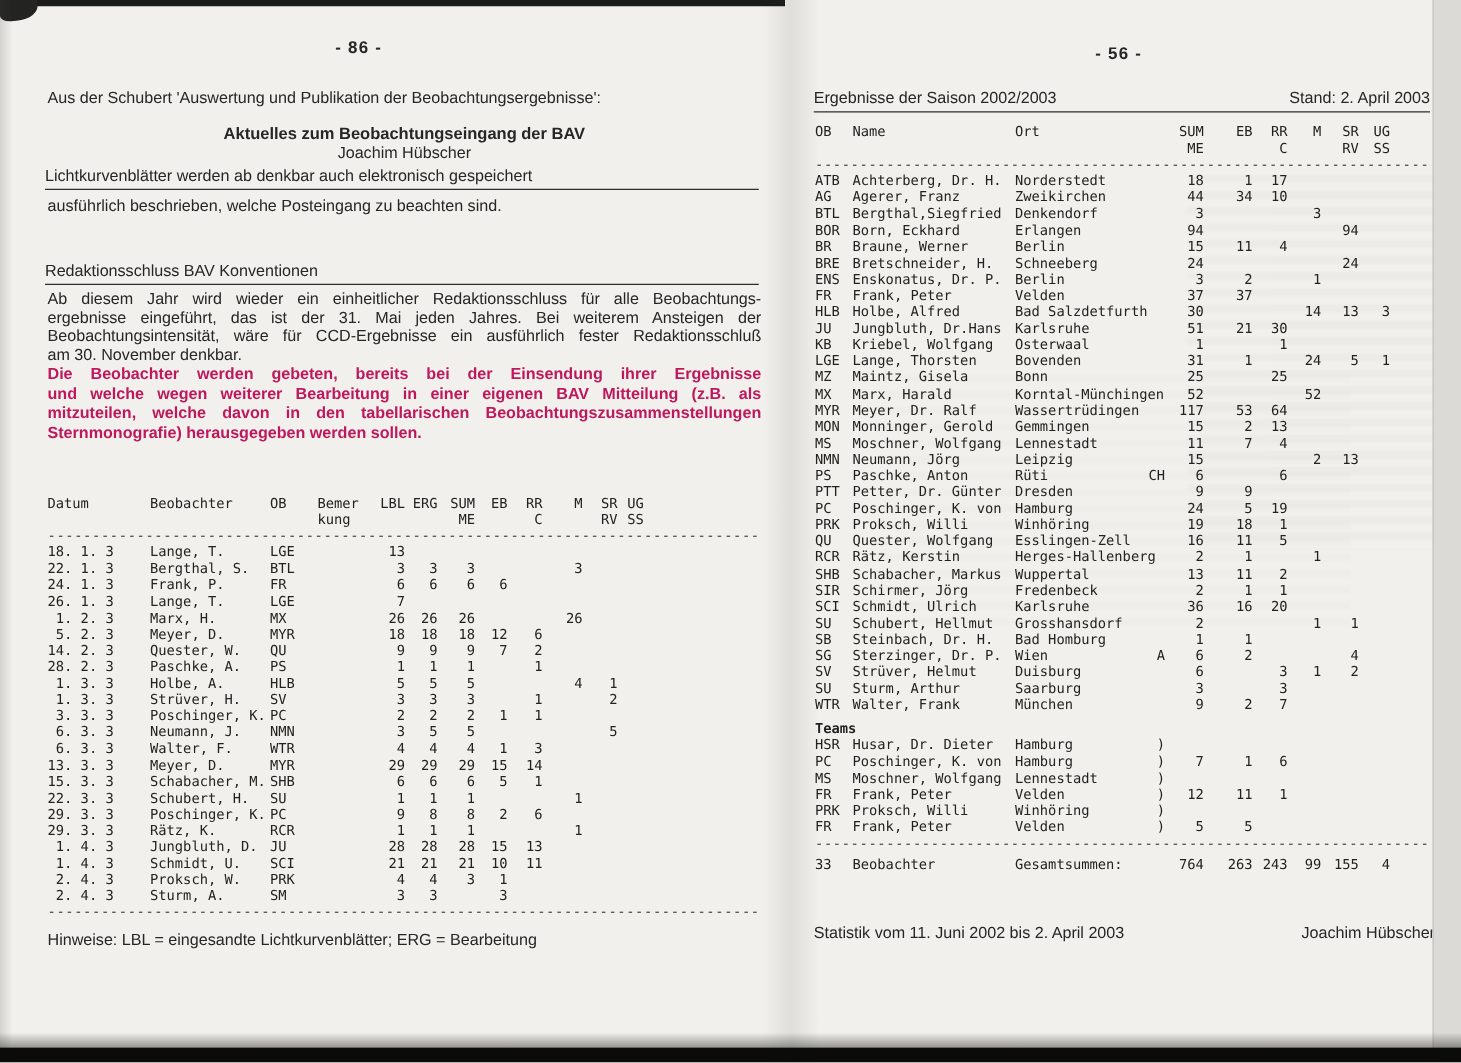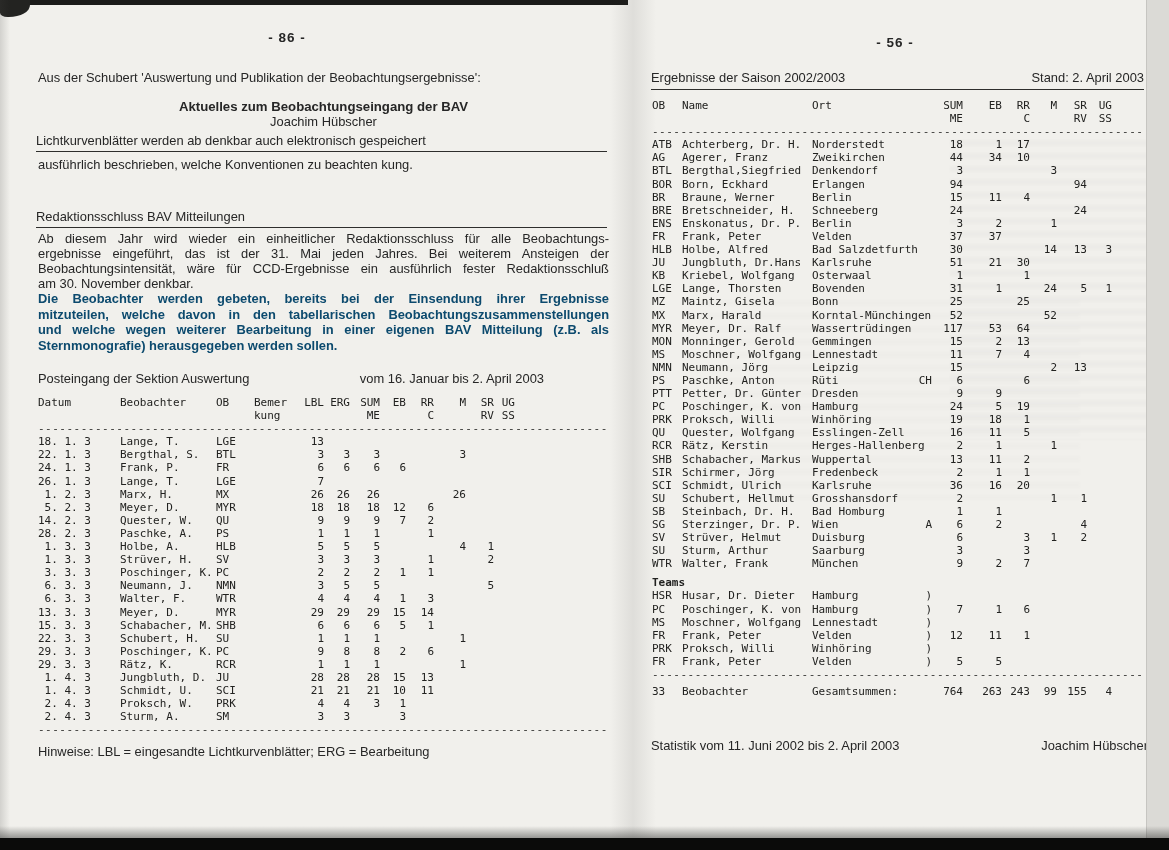--- a/index.html
+++ b/index.html
@@ -21,21 +21,21 @@
 
   .abs{position:absolute;}
   .pagenum{font-weight:bold;font-size:13.5px;letter-spacing:1px;text-align:center;width:250px;}
   .sans{font-size:12.9px;line-height:15px;}
   .title{font-weight:bold;font-size:13.2px;text-align:center;width:571px;}
   .author{font-size:12.9px;text-align:center;width:571px;}
   .rule-head{font-size:12.9px;width:571px;border-bottom:1.6px solid #2e2e2c;padding-bottom:3px;}
   .para{width:571px;}
   .para div{font-size:12.9px;line-height:15.1px;}
   .just div.jl{text-align:justify;text-align-last:justify;}
-  .boldpara div{font-weight:bold;line-height:15.6px;color:#0c4a6e;}
+  .boldpara div{font-weight:bold;line-height:15.6px;color:#be185d;}
   .captions{width:506px;display:flex;justify-content:space-between;font-size:12.9px;}
   .rp-header{width:493px;display:flex;justify-content:space-between;font-size:12.9px;border-bottom:1.6px solid #2e2e2c;padding-bottom:4px;}
   .rp-footer{width:497px;display:flex;justify-content:space-between;font-size:12.9px;}
 
   .mono{font-family:"DejaVu Sans Mono",monospace;font-size:11px;color:#222220;}
   .trow{height:13.1px;white-space:pre;}
   .trow span{display:inline-block;white-space:pre;vertical-align:top;overflow:visible;}
   .dash{overflow:hidden;white-space:pre;height:13.1px;letter-spacing:0.5px;color:#32322f;}
   .dash.w-l{width:571px;}
   .dash.w-r{width:493px;}
@@ -53,42 +53,38 @@
   <div class="bleed" style="left:700px;top:300px;width:380px;height:200px;opacity:0.3;"></div>
 
   <div class="page" id="page-left">
     <div class="abs pagenum" style="left:162px;top:30px;">- 86 -</div>
     <div class="abs sans" style="left:38px;top:70px;width:571px;">Aus der Schubert 'Auswertung und Publikation der Beobachtungsergebnisse':</div>
     <div class="abs title" style="left:38px;top:99px;">Aktuelles zum Beobachtungseingang der BAV</div>
     <div class="abs author" style="left:38px;top:114px;">Joachim Hübscher</div>
 
     <div class="abs rule-head" style="left:36px;top:133px;">Lichtkurvenblätter werden ab denkbar auch elektronisch gespeichert</div>
     <div class="abs para" style="left:38px;top:157px;">
-      <div>ausführlich beschrieben, welche Konventionen zu beachten kung.</div>
+      <div>ausführlich beschrieben, welche Posteingang zu beachten sind.</div>
     </div>
 
-    <div class="abs rule-head" style="left:36px;top:209px;">Redaktionsschluss BAV Mitteilungen</div>
+    <div class="abs rule-head" style="left:36px;top:209px;">Redaktionsschluss BAV Konventionen</div>
     <div class="abs para just" style="left:38px;top:231px;">
       <div class="jl">Ab diesem Jahr wird wieder ein einheitlicher Redaktionsschluss für alle Beobachtungs-</div>
       <div class="jl">ergebnisse eingeführt, das ist der 31. Mai jeden Jahres. Bei weiterem Ansteigen der</div>
       <div class="jl">Beobachtungsintensität, wäre für CCD-Ergebnisse ein ausführlich fester Redaktionsschluß</div>
       <div>am 30. November denkbar.</div>
     </div>
 
     <div class="abs para just boldpara" style="left:38px;top:291px;">
       <div class="jl">Die Beobachter werden gebeten, bereits bei der Einsendung ihrer Ergebnisse</div>
+      <div class="jl">und welche wegen weiterer Bearbeitung in einer eigenen BAV Mitteilung (z.B. als</div>
       <div class="jl">mitzuteilen, welche davon in den tabellarischen Beobachtungszusammenstellungen</div>
-      <div class="jl">und welche wegen weiterer Bearbeitung in einer eigenen BAV Mitteilung (z.B. als</div>
       <div>Sternmonografie) herausgegeben werden sollen.</div>
     </div>
 
-    <div class="abs captions" style="left:38px;top:371px;">
-      <span>Posteingang der Sektion Auswertung</span>
-      <span>vom 16. Januar bis 2. April 2003</span>
-    </div>
 
     <div class="abs mono" style="left:38px;top:396px;">
       <div>
           <div class="trow"><span style="width: 82px; text-align: left;">Datum</span><span style="width: 96px; text-align: left;">Beobachter</span><span style="width: 38px; text-align: left;">OB</span><span style="width: 50px; text-align: left;">Bemer</span><span style="width: 20px; text-align: right;">LBL</span><span style="width: 26px; text-align: right;">ERG</span><span style="width: 30px; text-align: right;">SUM</span><span style="width: 26px; text-align: right;">EB</span><span style="width: 28px; text-align: right;">RR</span><span style="width: 32px; text-align: right;">M</span><span style="width: 28px; text-align: right;">SR</span><span style="width: 21px; text-align: right;">UG</span></div>
           <div class="trow"><span style="width: 82px; text-align: left;"></span><span style="width: 96px; text-align: left;"></span><span style="width: 38px; text-align: left;"></span><span style="width: 50px; text-align: left;">kung</span><span style="width: 20px; text-align: right;"></span><span style="width: 26px; text-align: right;"></span><span style="width: 30px; text-align: right;">ME</span><span style="width: 26px; text-align: right;"></span><span style="width: 28px; text-align: right;">C</span><span style="width: 32px; text-align: right;"></span><span style="width: 28px; text-align: right;">RV</span><span style="width: 21px; text-align: right;">SS</span></div>
         </div>
       <div class="dash w-l">--------------------------------------------------------------------------------------------------------------------------------------------------------------------------------------------------------------------------------------------------------------------</div>
       <div>
           <div class="trow"><span style="width: 82px; text-align: left;">18. 1. 3</span><span style="width: 96px; text-align: left;">Lange, T.</span><span style="width: 38px; text-align: left;">LGE</span><span style="width: 50px; text-align: left;"></span><span style="width: 20px; text-align: right;">13</span><span style="width: 26px; text-align: right;"></span><span style="width: 30px; text-align: right;"></span><span style="width: 26px; text-align: right;"></span><span style="width: 28px; text-align: right;"></span><span style="width: 32px; text-align: right;"></span><span style="width: 28px; text-align: right;"></span><span style="width: 21px; text-align: right;"></span></div>
           <div class="trow"><span style="width: 82px; text-align: left;">22. 1. 3</span><span style="width: 96px; text-align: left;">Bergthal, S.</span><span style="width: 38px; text-align: left;">BTL</span><span style="width: 50px; text-align: left;"></span><span style="width: 20px; text-align: right;">3</span><span style="width: 26px; text-align: right;">3</span><span style="width: 30px; text-align: right;">3</span><span style="width: 26px; text-align: right;"></span><span style="width: 28px; text-align: right;"></span><span style="width: 32px; text-align: right;">3</span><span style="width: 28px; text-align: right;"></span><span style="width: 21px; text-align: right;"></span></div>

